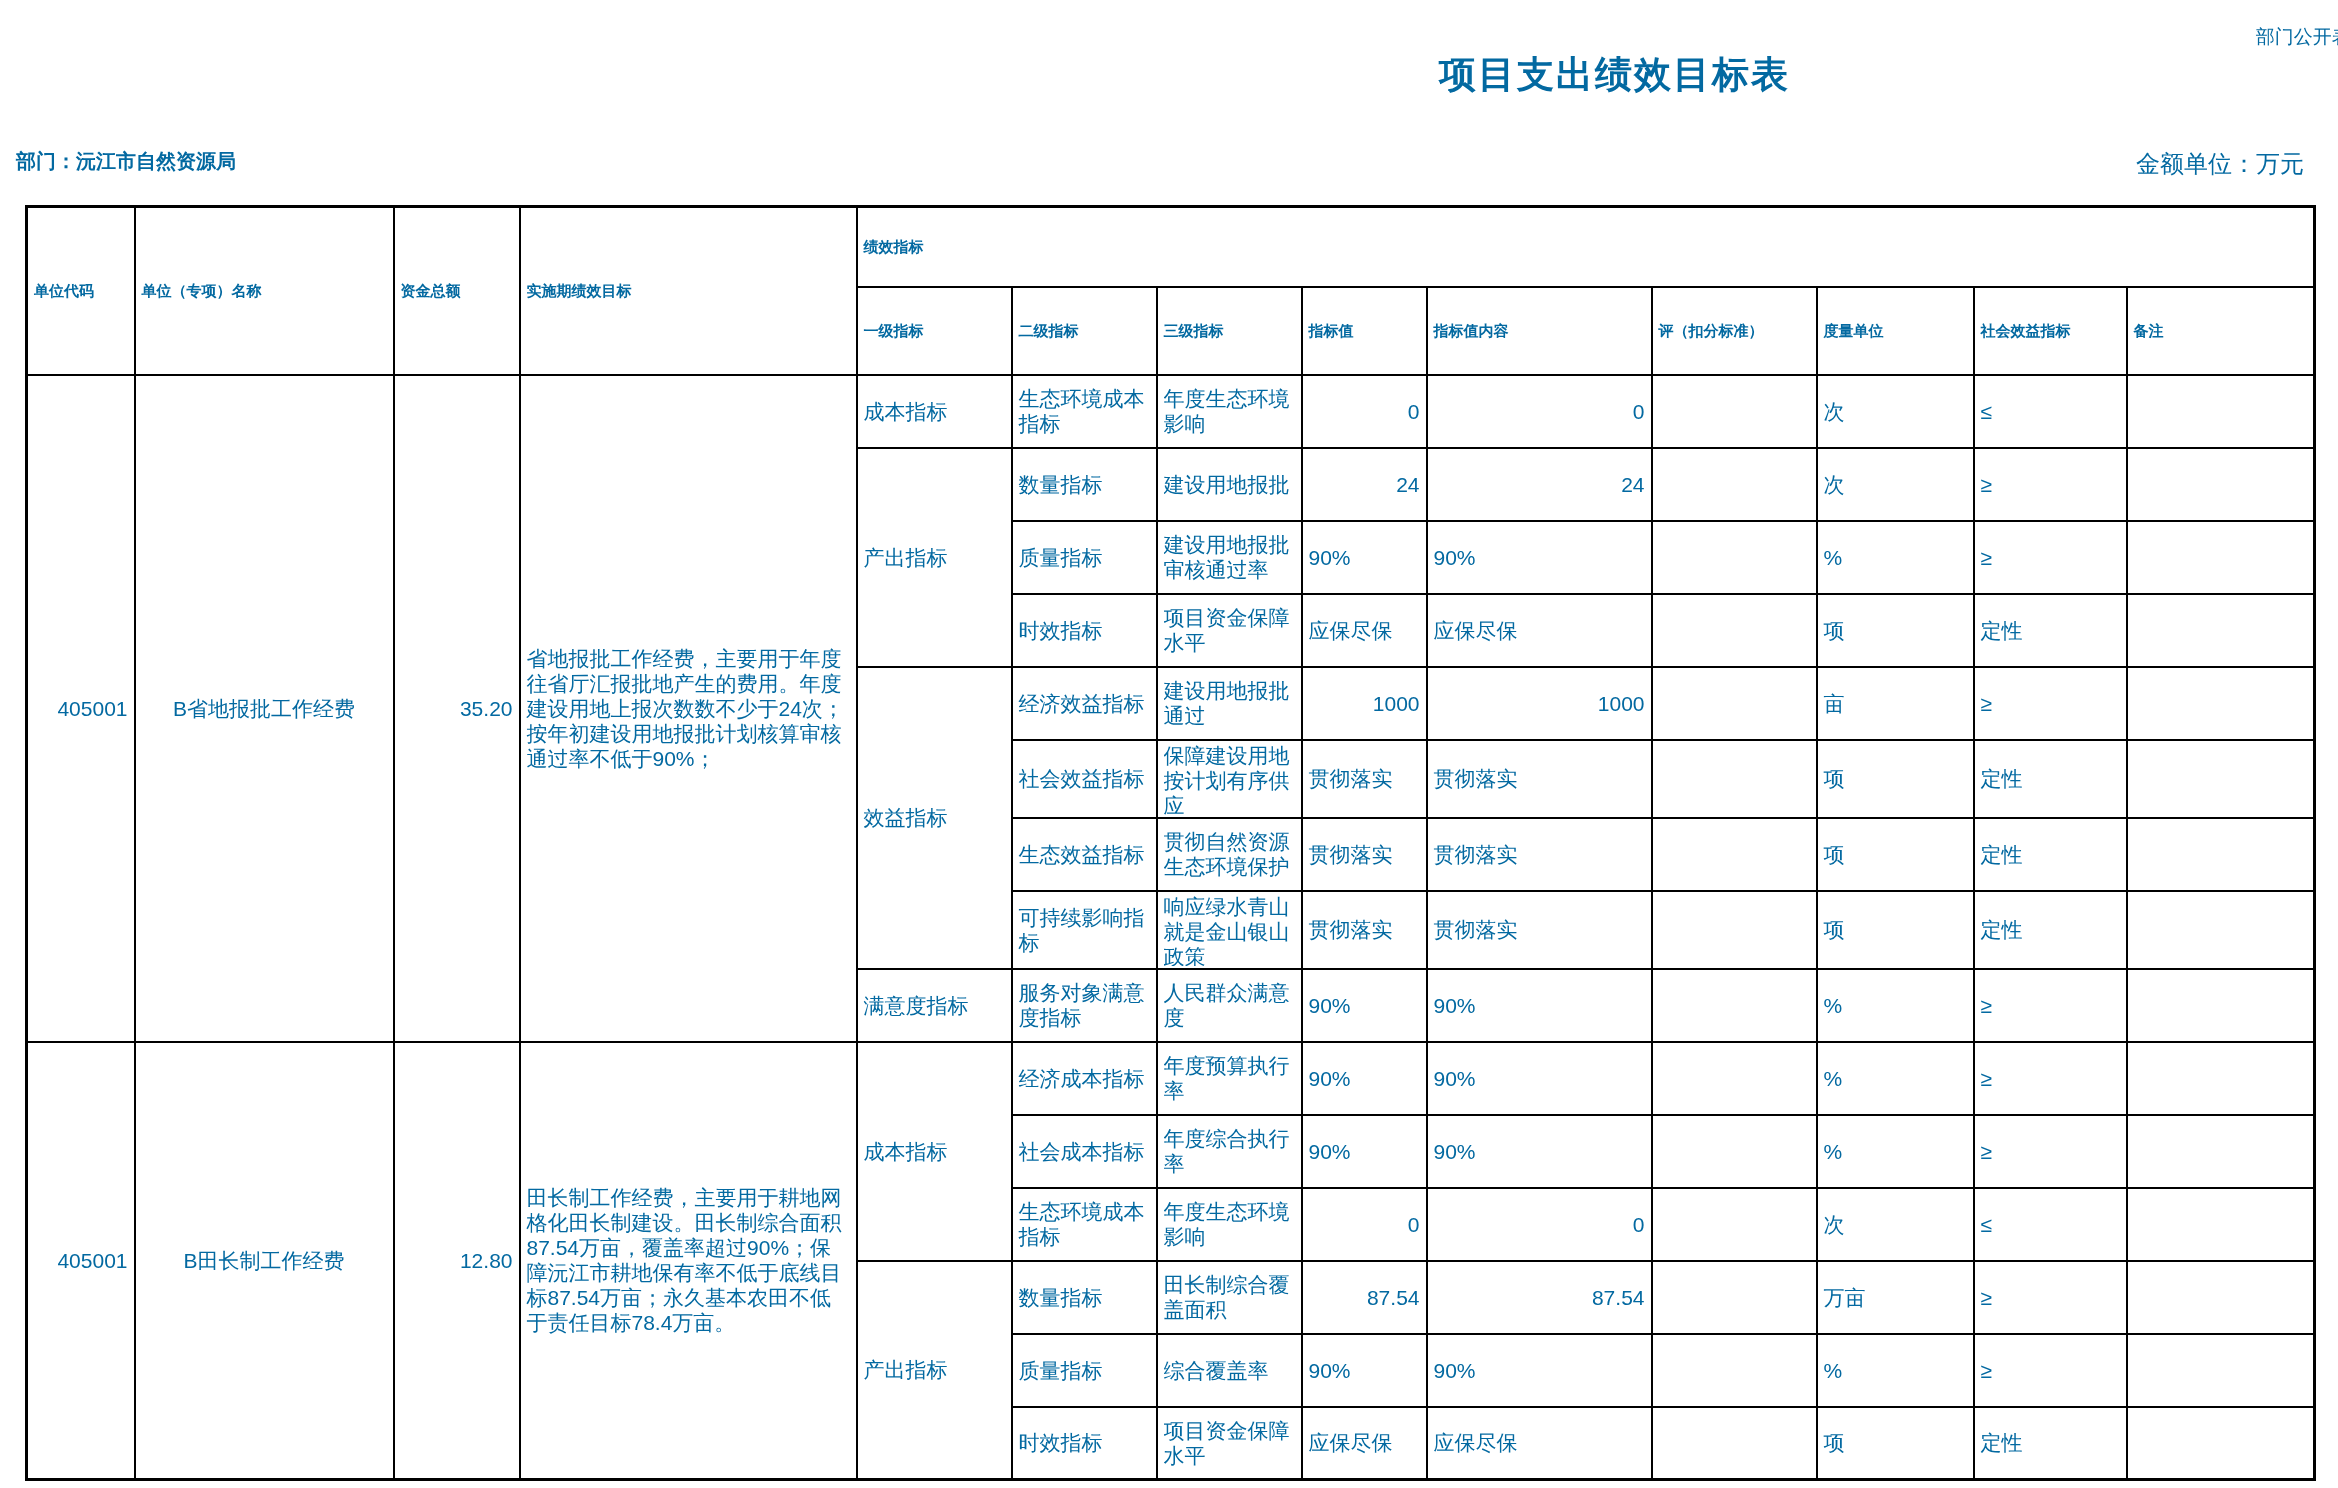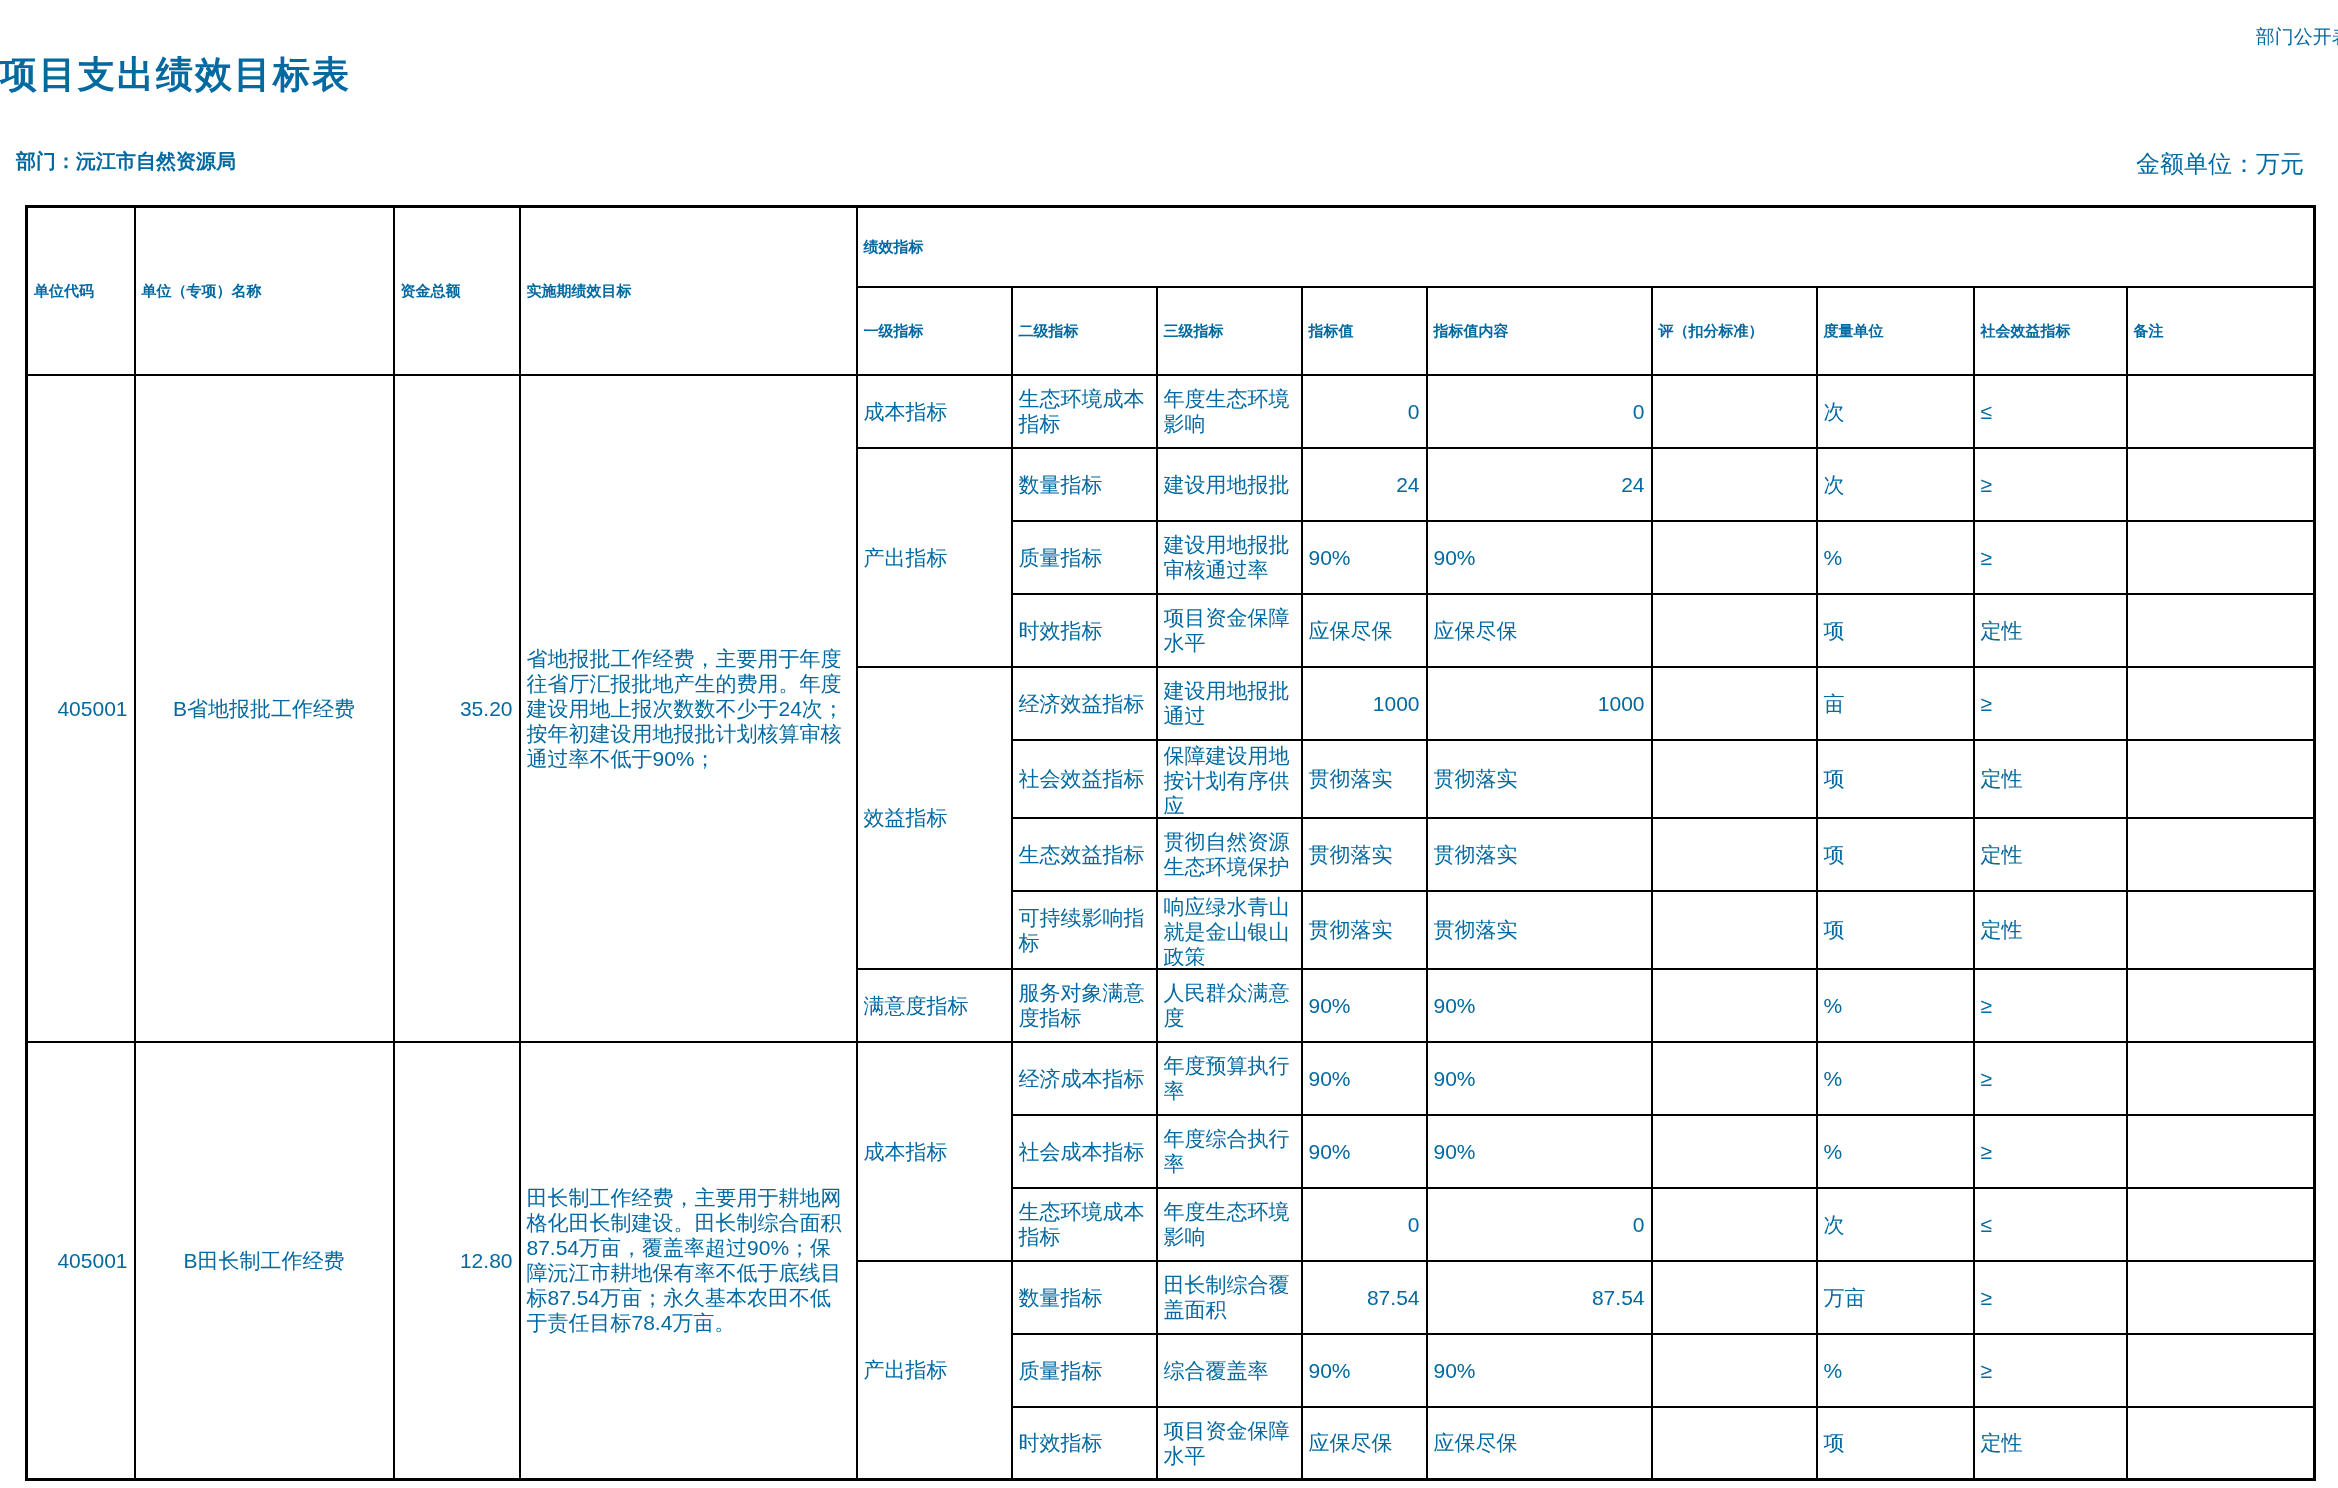--- a/index.html
+++ b/index.html
@@ -10,21 +10,21 @@
     font-family:Liberation Sans, sans-serif;
     color:#0369a1;
     padding-left:46px;
   }
   .corner-label{
     position:absolute;top:24px;right:12px;
     font-size:19px;
   }
   .doc-title{
     position:absolute;top:50px;left:0;width:1790px;
-    text-align:left;font-size:37px;font-weight:bold;
+    text-align:right;font-size:37px;font-weight:bold;
     letter-spacing:2px;
   }
   .meta-row{
     position:absolute;top:148px;left:16px;width:2288px;height:34px;
   }
   .dept{float:left;font-size:20px;font-weight:bold;}
   .unit-note{float:right;font-size:24px;}
   table.perf{
     position:absolute;top:205px;left:25px;
     width:2288px;

